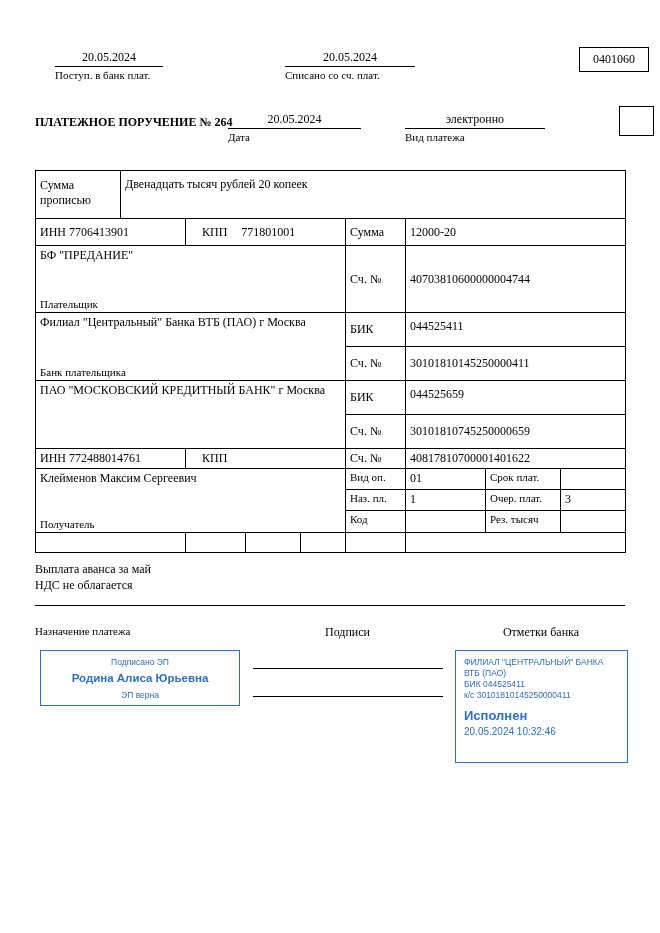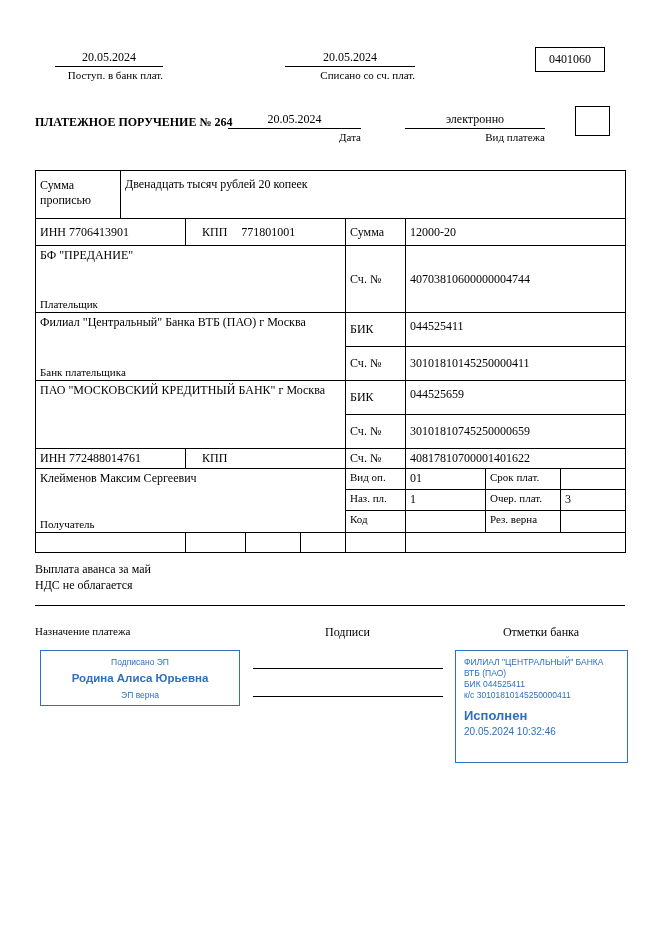--- a/index.html
+++ b/index.html
@@ -2,22 +2,22 @@
 <html><head>
 <meta charset="utf-8">
 <style>
   html, body { margin:0; padding:0; background:#ffffff; }
   .page { position:relative; width:660px; height:933px; background:#ffffff;
           font-family:"Liberation Serif", serif; font-size:12px; color:#000;
           overflow:hidden; }
   .abs { position:absolute; }
   .bold { font-weight:bold; }
   .ulfield { text-align:center; border-bottom:1px solid #000; padding-bottom:1px; }
-  .sublabel { text-align:right; font-size:11px; padding-top:2px; }
-  .bbox { border:1px solid #000; display:flex; align-items:center; justify-content:center; }
+  .sublabel { text-align:left; font-size:11px; padding-top:2px; }
+  .bbox { border:1px solid #000; display:flex; align-items:center; justify-content:center;margin-left:44px; }
   .ftable { position:absolute; left:35px; top:170px; width:590px;
             border-top:1px solid #000; border-left:1px solid #000; }
   .trow { display:flex; }
   .c { border-right:1px solid #000; border-bottom:1px solid #000; box-sizing:border-box;
        padding:2px 4px; overflow:hidden; }
   .vc { display:flex; align-items:center; }
   .sb { display:flex; flex-direction:column; justify-content:space-between; }
   .subcol { display:flex; flex-direction:column; }
   .role { font-size:11px; }
   .small { font-size:11px; }
@@ -138,21 +138,21 @@
         </div>
         <div class="trow" style="height:21px;">
           <div class="c small" style="width:60px;">Наз. пл.</div>
           <div class="c" style="width:80px;">1</div>
           <div class="c small" style="width:75px;">Очер. плат.</div>
           <div class="c" style="width:65px;">3</div>
         </div>
         <div class="trow" style="height:22px;">
           <div class="c small" style="width:60px;">Код</div>
           <div class="c" style="width:80px;"></div>
-          <div class="c small" style="width:75px;">Рез. верна</div>
+          <div class="c small" style="width:75px;">Рез. тысяч</div>
           <div class="c" style="width:65px;"></div>
         </div>
       </div>
     </div>
 
     <div class="trow" style="height:20px;">
       <div class="c" style="width:150px;"></div>
       <div class="c" style="width:60px;"></div>
       <div class="c" style="width:55px;"></div>
       <div class="c" style="width:45px;"></div>

